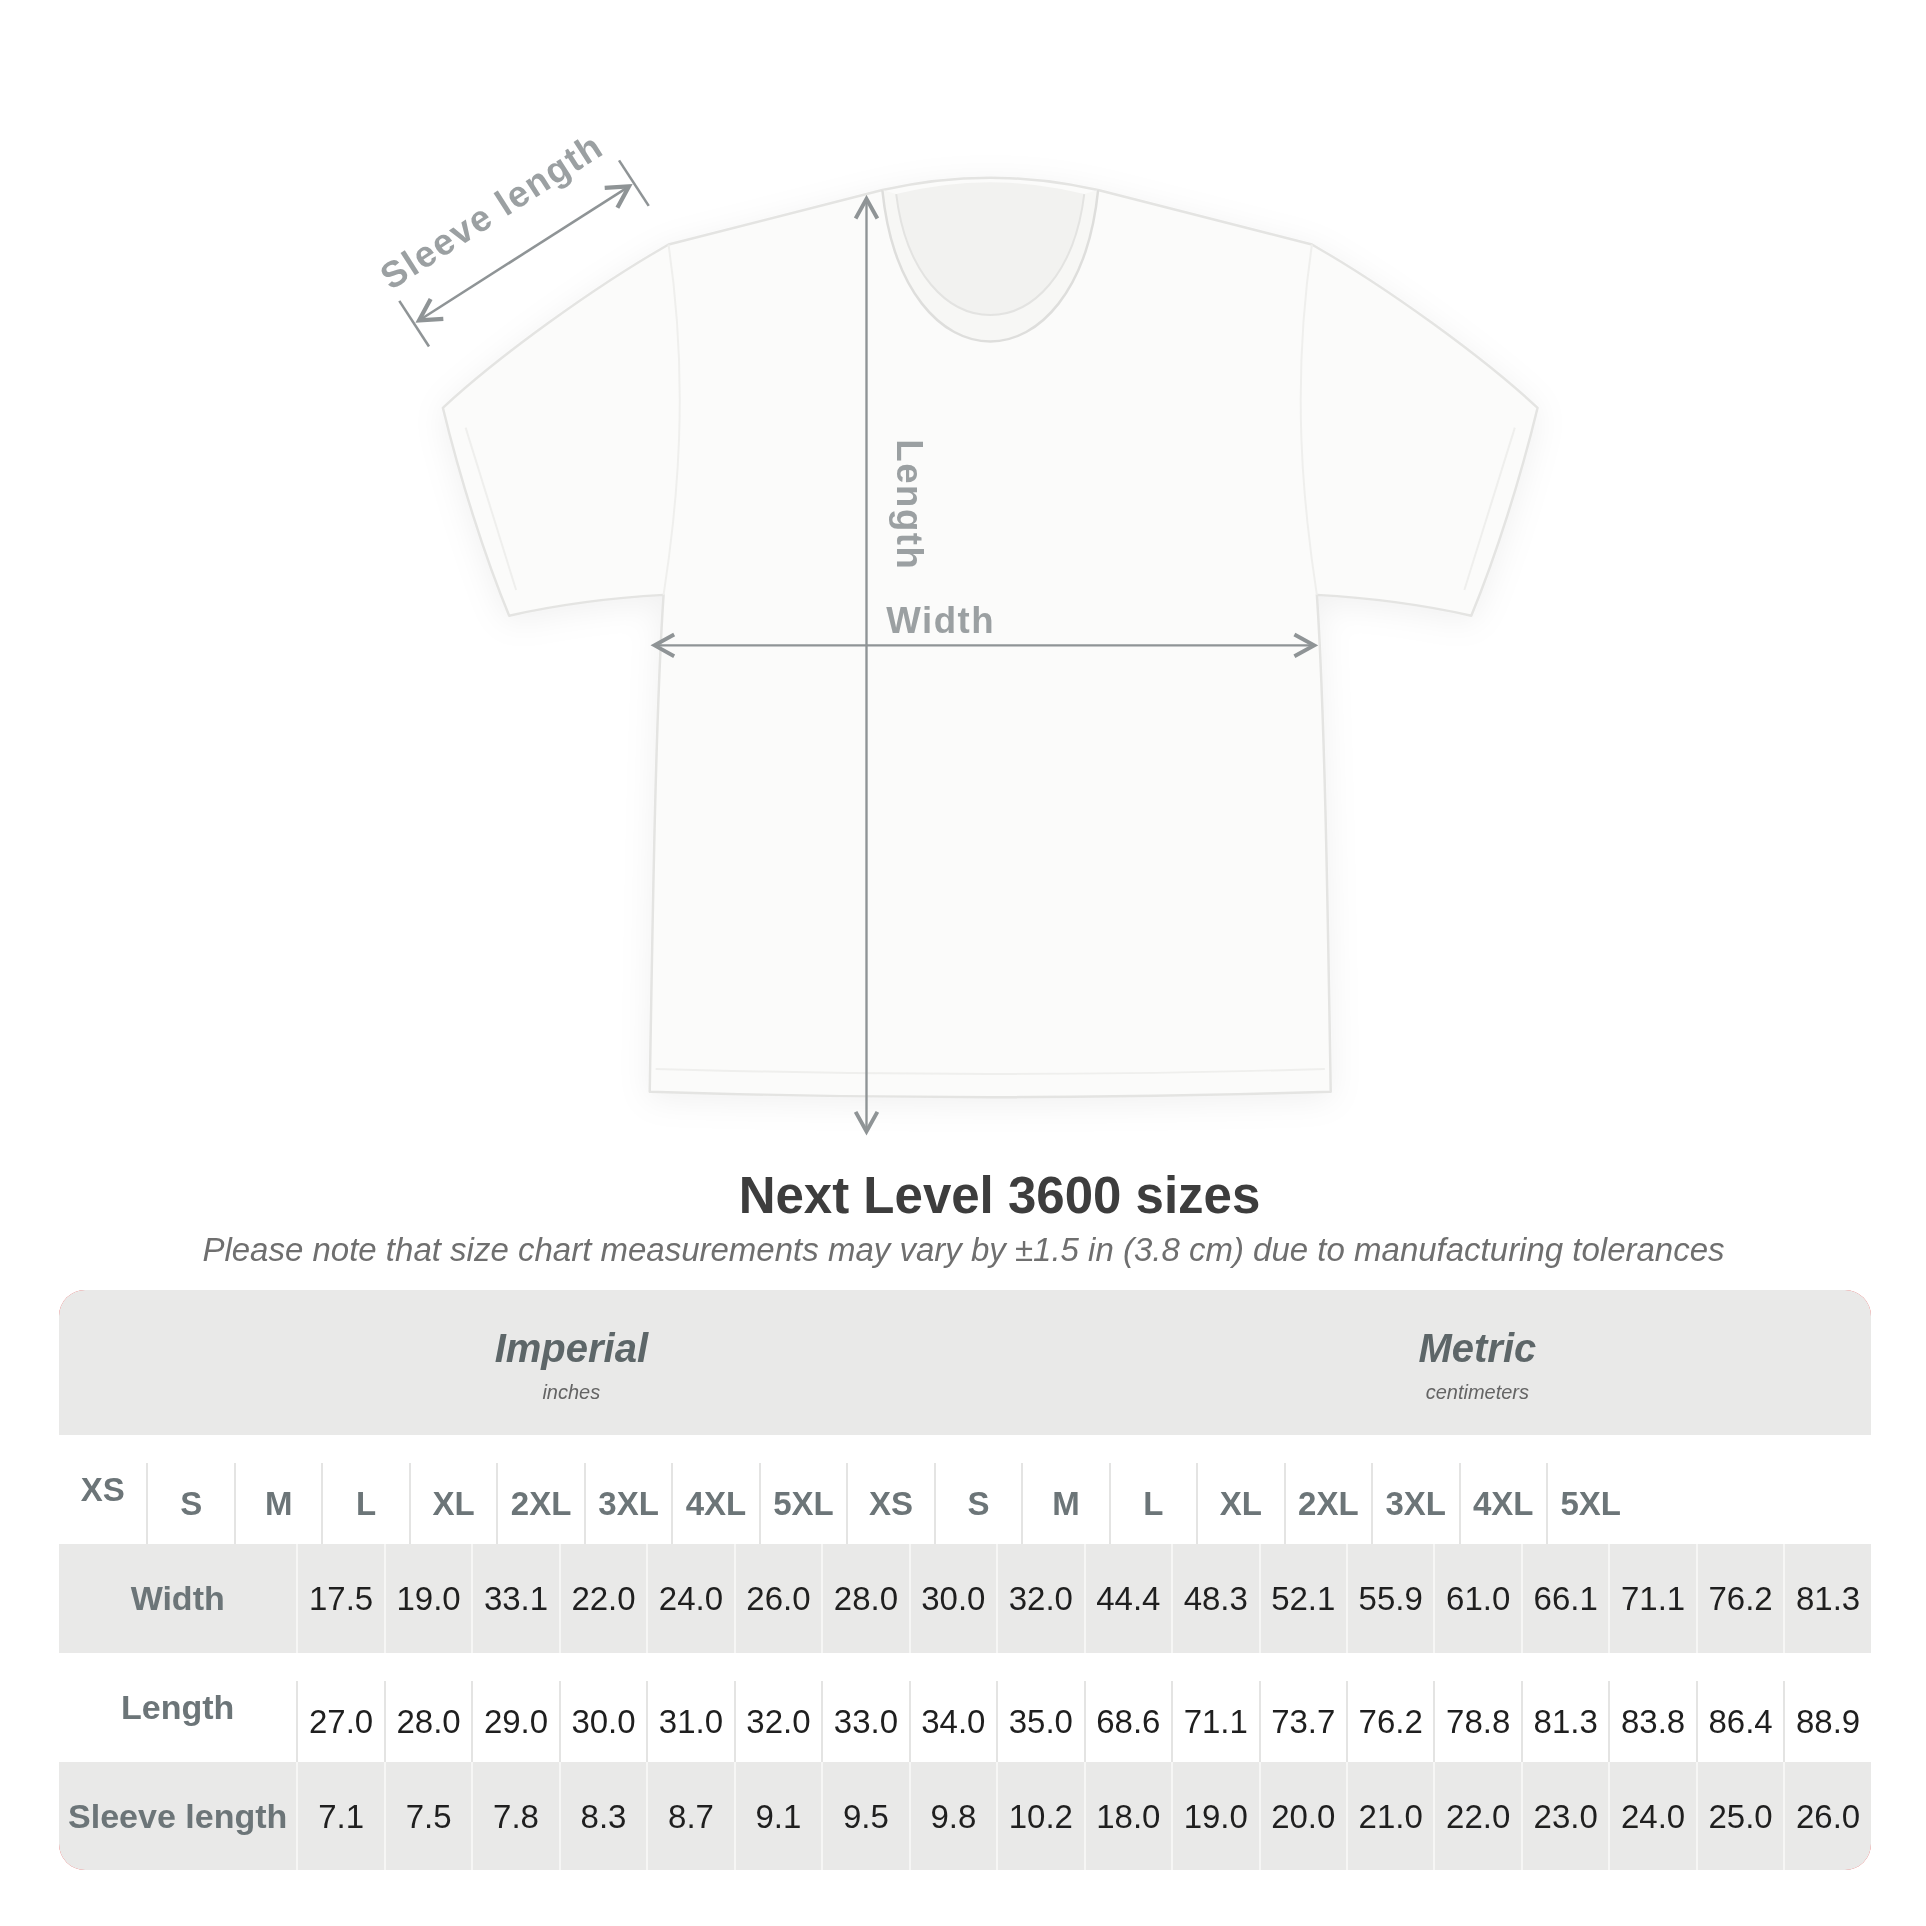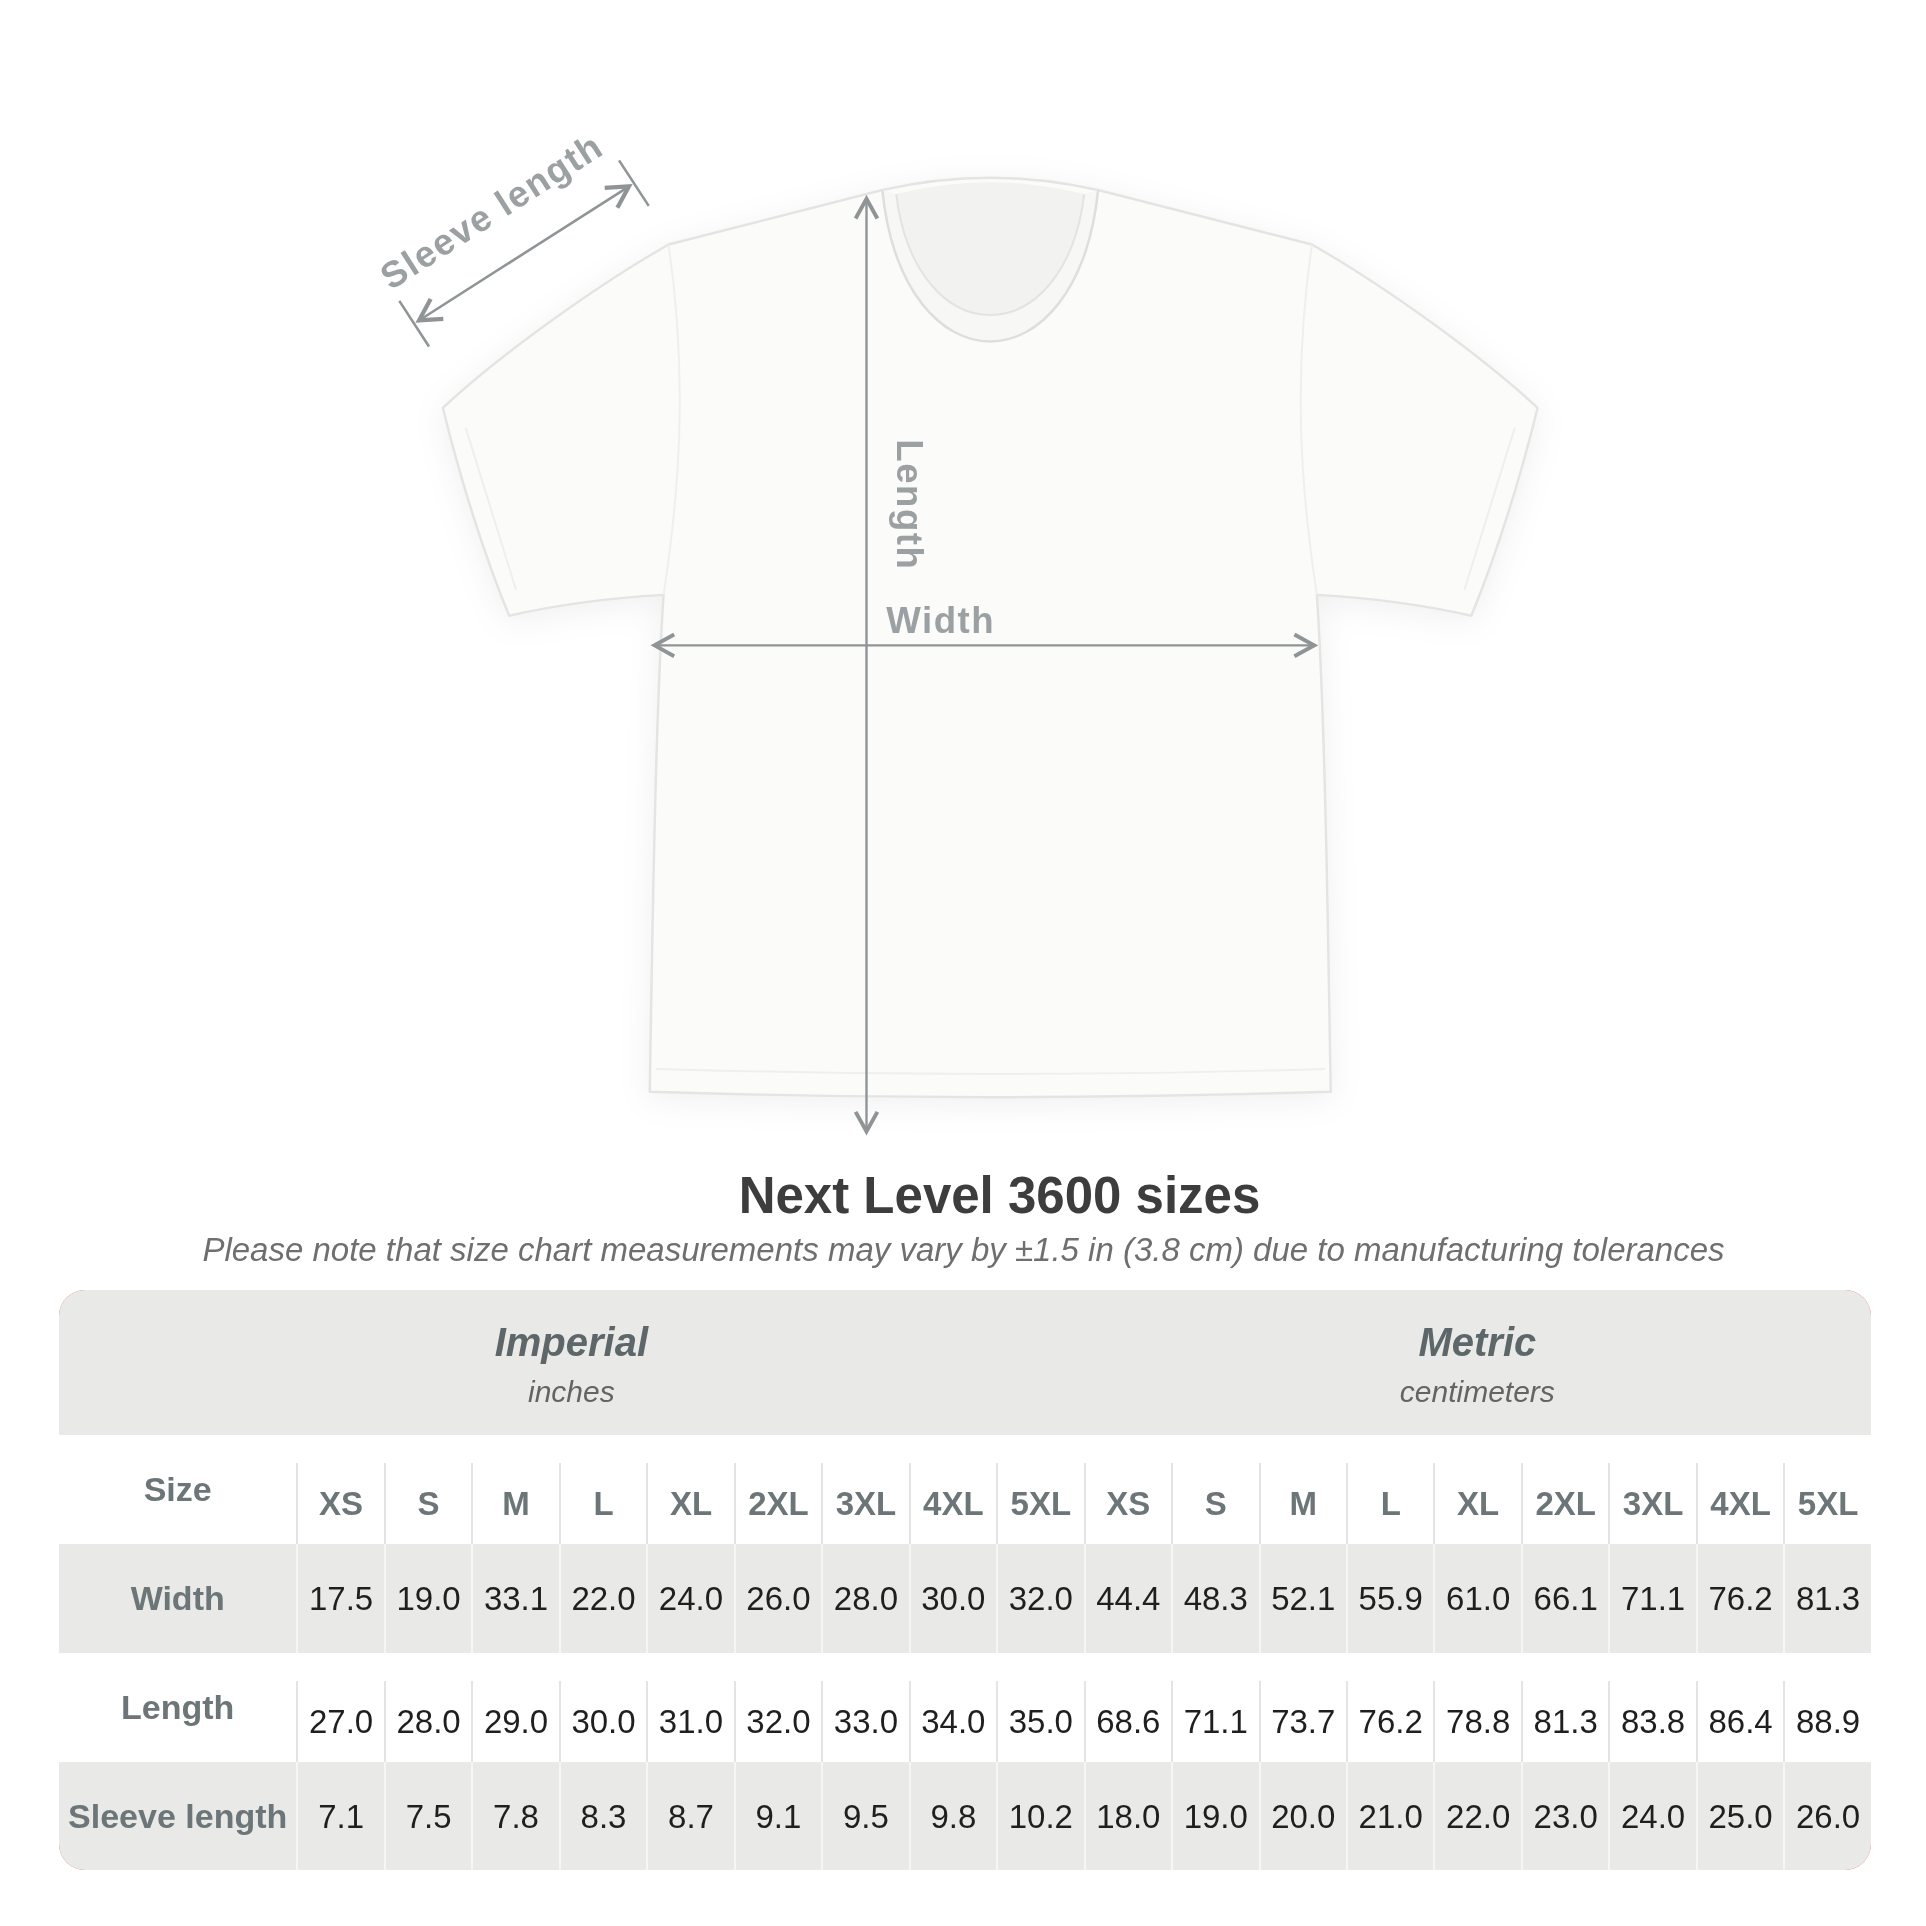--- a/index.html
+++ b/index.html
@@ -32,21 +32,21 @@
     background:#ef4444;border-radius:26px;overflow:hidden;
   }
   .sec-row{display:flex;height:145px;background:#e9e9e8;}
   .sec{
     display:flex;flex-direction:column;align-items:center;justify-content:center;
     gap:10px;padding-top:4px;box-sizing:border-box;
   }
   .sec-imperial{width:56.55%;}
   .sec-metric{width:43.45%;}
   .sec-title{font-size:40px;font-weight:bold;font-style:italic;color:#5d6668;}
-  .sec-sub{font-size:30px;font-style:italic;color:#646464;}
+  .sec-sub{font-size:20px;font-style:italic;color:#646464;}
   .t-row{display:flex;height:109px;}
   .t-row .cell{
     box-sizing:border-box;display:flex;align-items:center;justify-content:center;
     width:4.8278%;font-size:33px;color:#1f1f1f;
   }
   .t-row .label-cell{width:13.1%;font-weight:bold;color:#6c7578;font-size:34px;}
   .t-row .cell + .cell{border-left:2px solid transparent;}
   .row-white{background:#ffffff;}
   .row-white .cell + .cell{border-left-color:#e4e4e3;margin-top:28px;}
   .row-gray{background:#e9e9e8;}
@@ -120,21 +120,20 @@
         <div class="sec-title">Imperial</div>
         <div class="sec-sub">inches</div>
       </div>
       <div class="sec sec-metric">
         <div class="sec-title">Metric</div>
         <div class="sec-sub">centimeters</div>
       </div>
     </div>
     <div id="table-rows">
         <div class="t-row row-white header-sizes">
-          <div class="cell label-cell">Size</div>
           <div class="cell">XS</div>
           <div class="cell">S</div>
           <div class="cell">M</div>
           <div class="cell">L</div>
           <div class="cell">XL</div>
           <div class="cell">2XL</div>
           <div class="cell">3XL</div>
           <div class="cell">4XL</div>
           <div class="cell">5XL</div>
           <div class="cell">XS</div>

